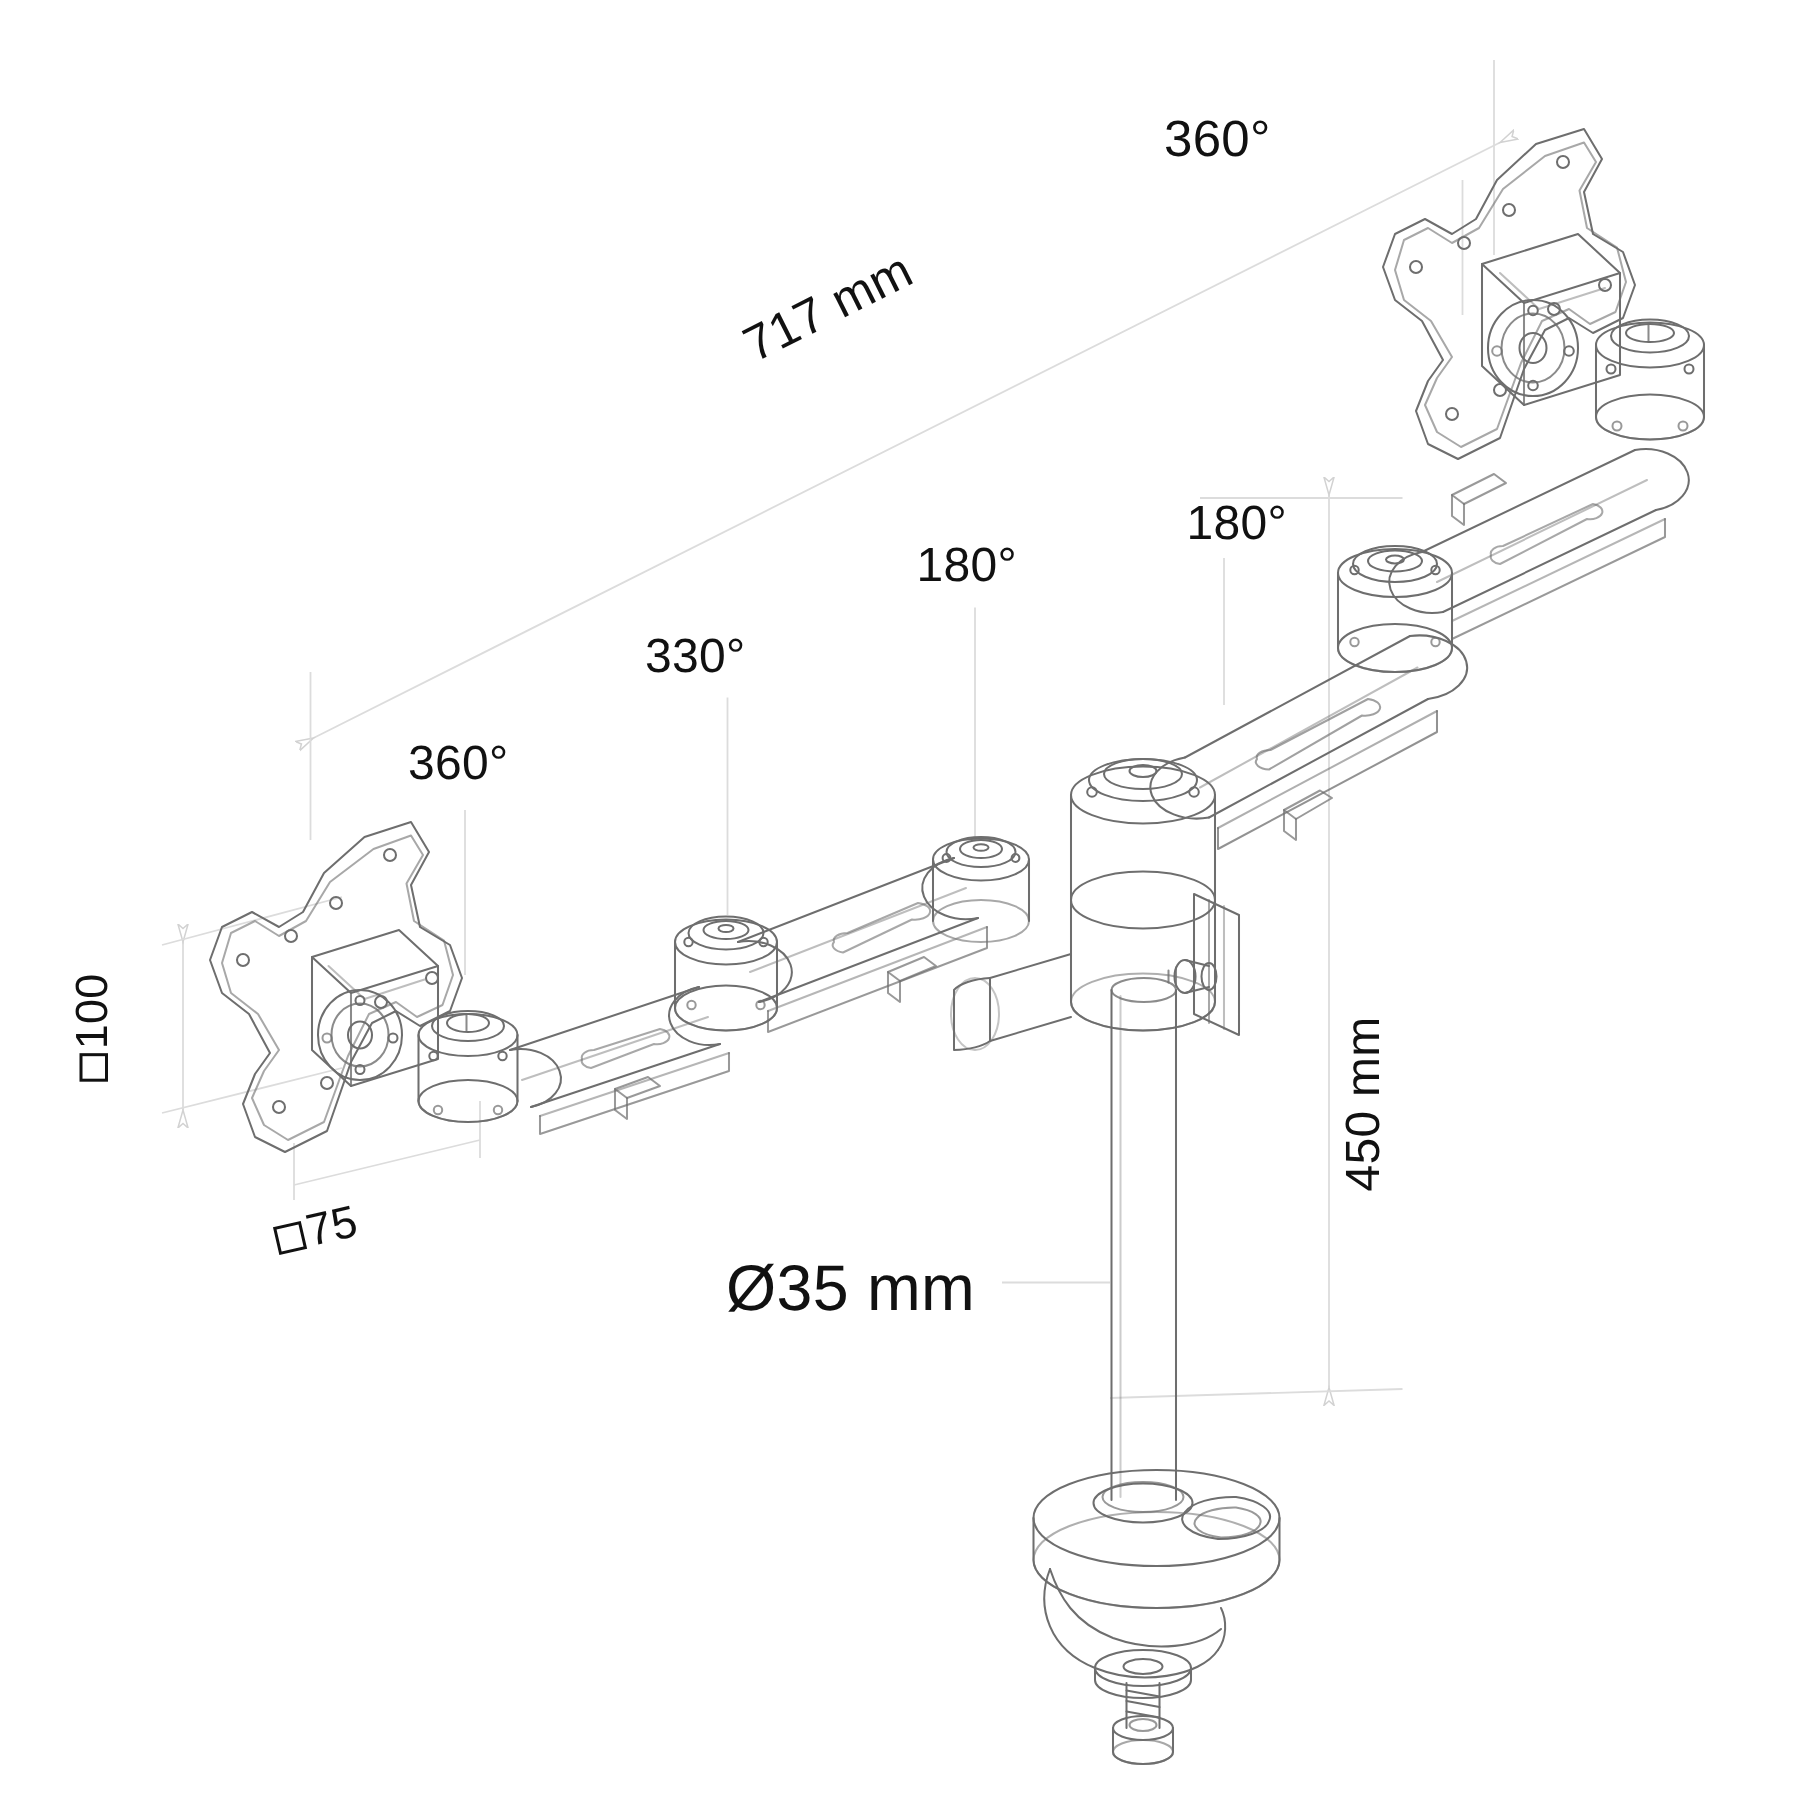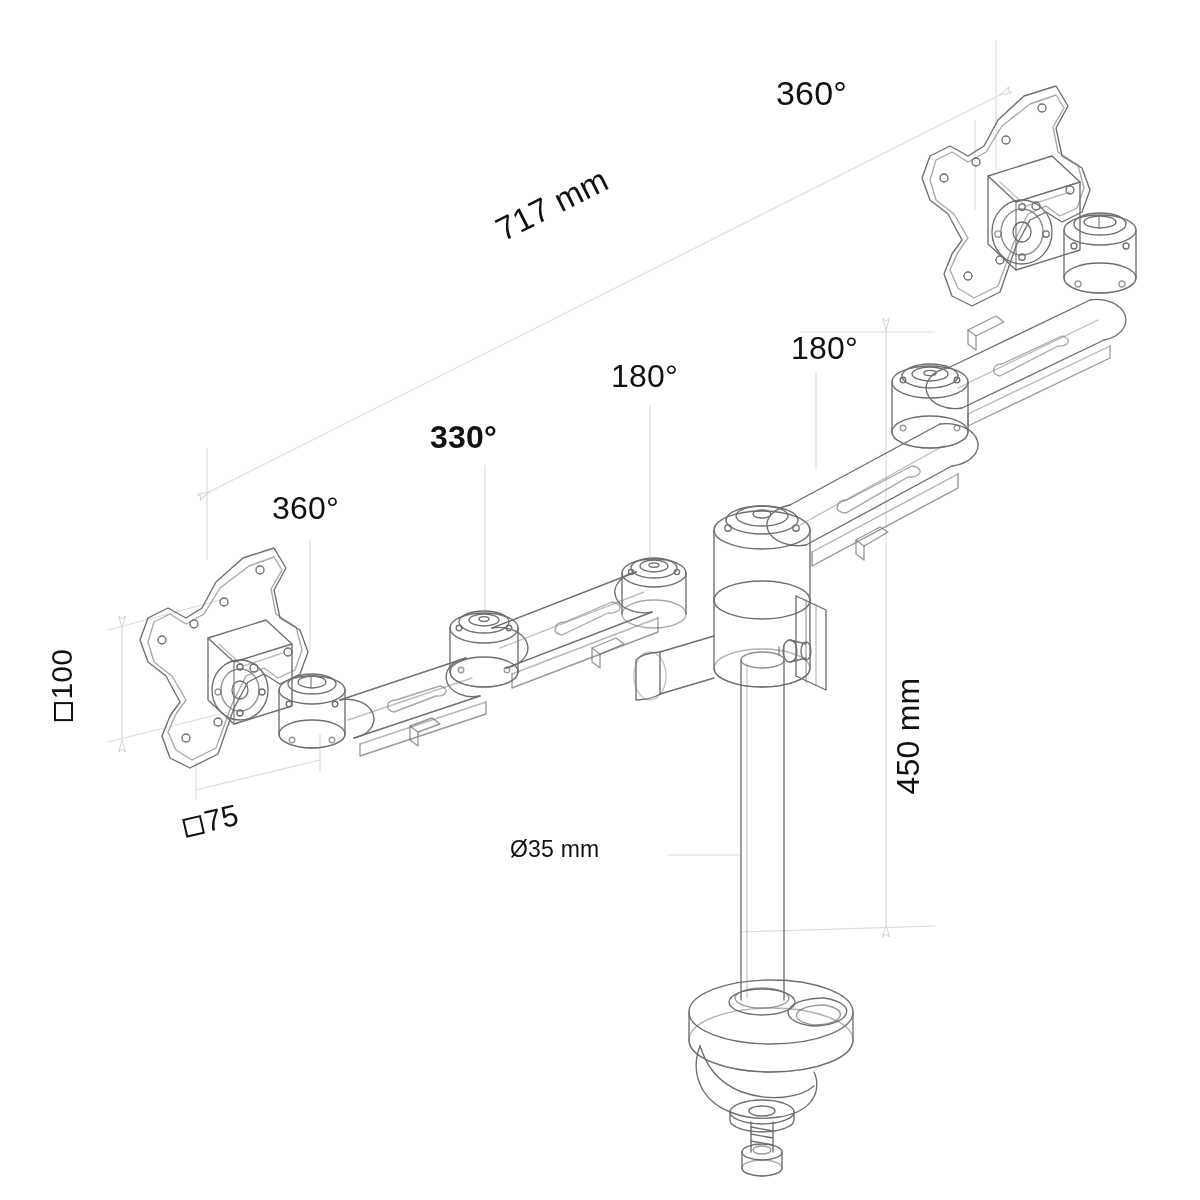--- a/index.html
+++ b/index.html
@@ -347,29 +347,29 @@
   </svg>
 
   <div class="lbl" style="left:776px; top:76px; font-size:34px;">360°</div>
 
   <div class="lbl" style="left:498px; top:215px; font-size:33px; transform:rotate(-26.7deg); transform-origin:0 50%;">717 mm</div>
 
   <div class="lbl" style="left:791px; top:332px; font-size:32px;">180°</div>
 
   <div class="lbl" style="left:611px; top:360px; font-size:32px;">180°</div>
 
-  <div class="lbl" style="left:430px; top:421px; font-size:32px;font-weight:bold;">330°</div>
+  <div class="lbl" style="left:430px; top:421px; font-size:32px;">330°</div>
 
   <div class="lbl" style="left:272px; top:492px; font-size:32px;">360°</div>
 
   <div class="lbl" style="left:62px; top:670px; font-size:30px; transform:rotate(-90deg) translate(-50%,0); transform-origin:0 50%;">
     <span class="sq"></span><span>100</span>
   </div>
 
   <div class="lbl" style="left:184px; top:812px; font-size:30px; transform:rotate(-13deg); transform-origin:0 50%;">
     <span class="sq"></span><span>75</span>
   </div>
 
   <div class="lbl" style="left:908px; top:720px; font-size:32px; transform:rotate(-90deg) translate(-50%,0); transform-origin:0 50%;">450 mm</div>
 
-  <div class="lbl" style="left:484px; top:838px; font-size:23px;margin-left:26px;">Ø35 mm</div>
+  <div class="lbl" style="left:484px; top:838px; font-size:43px;">Ø35 mm</div>
 
 </div>
 
 </body></html>

